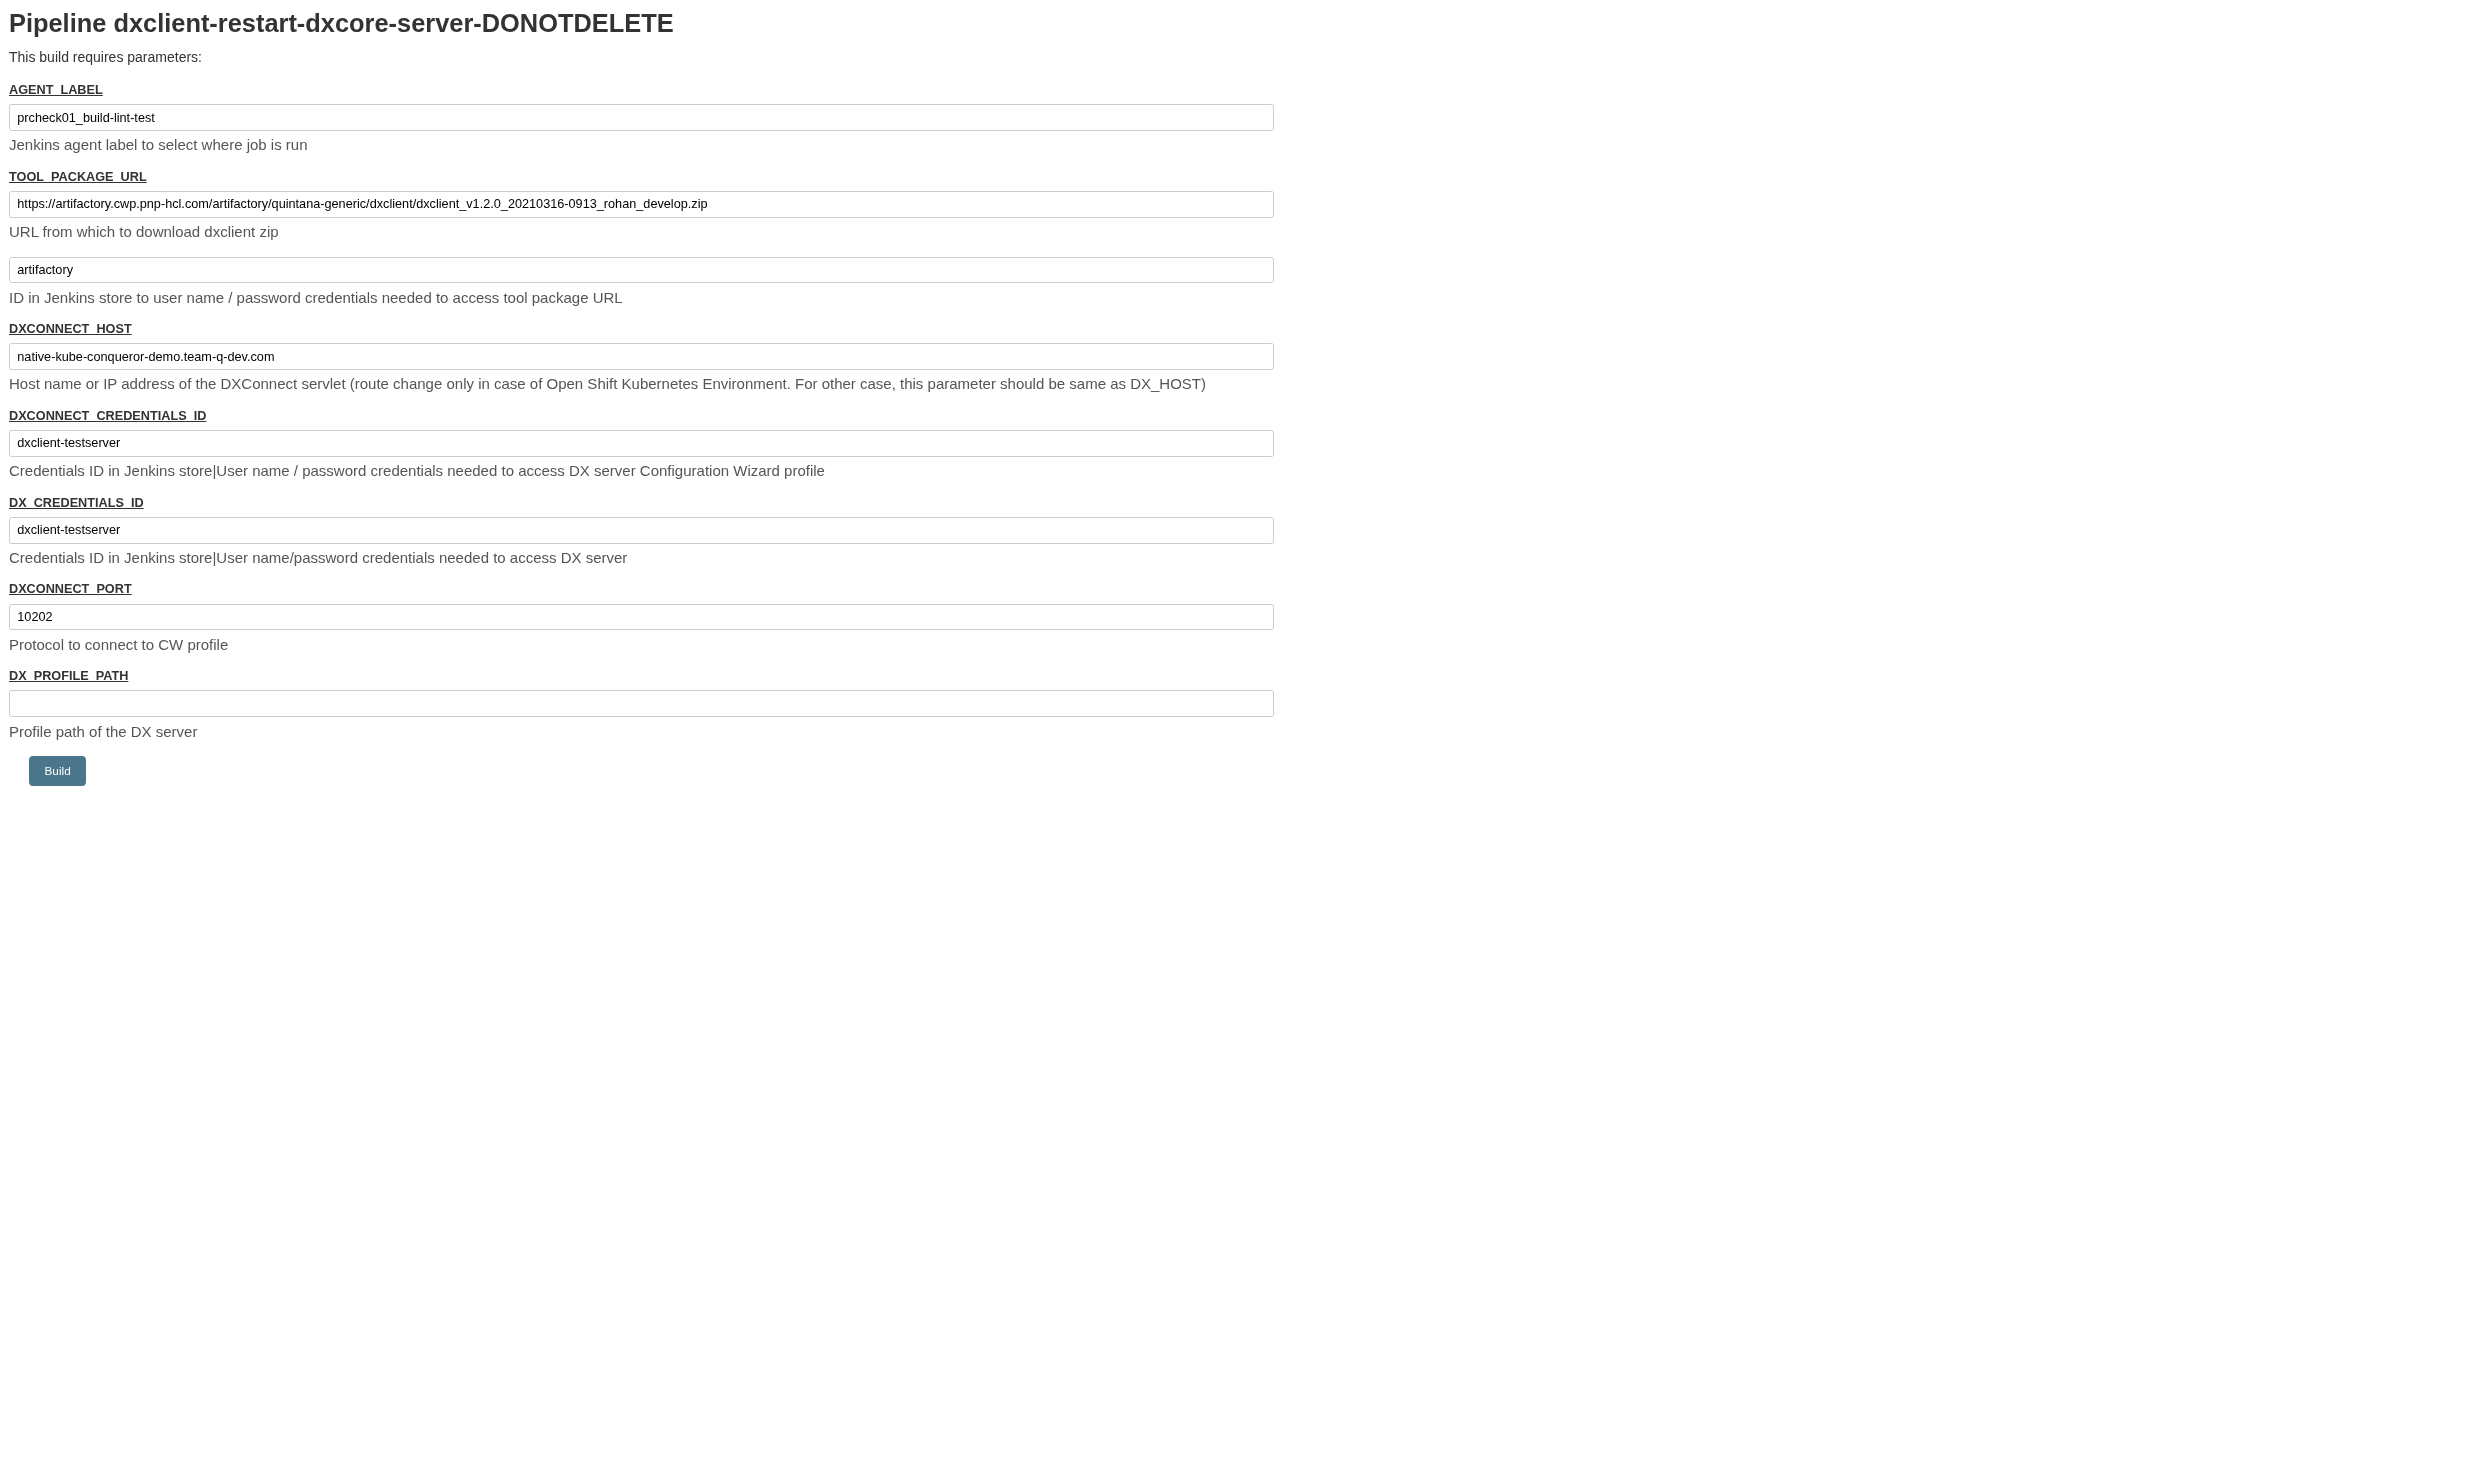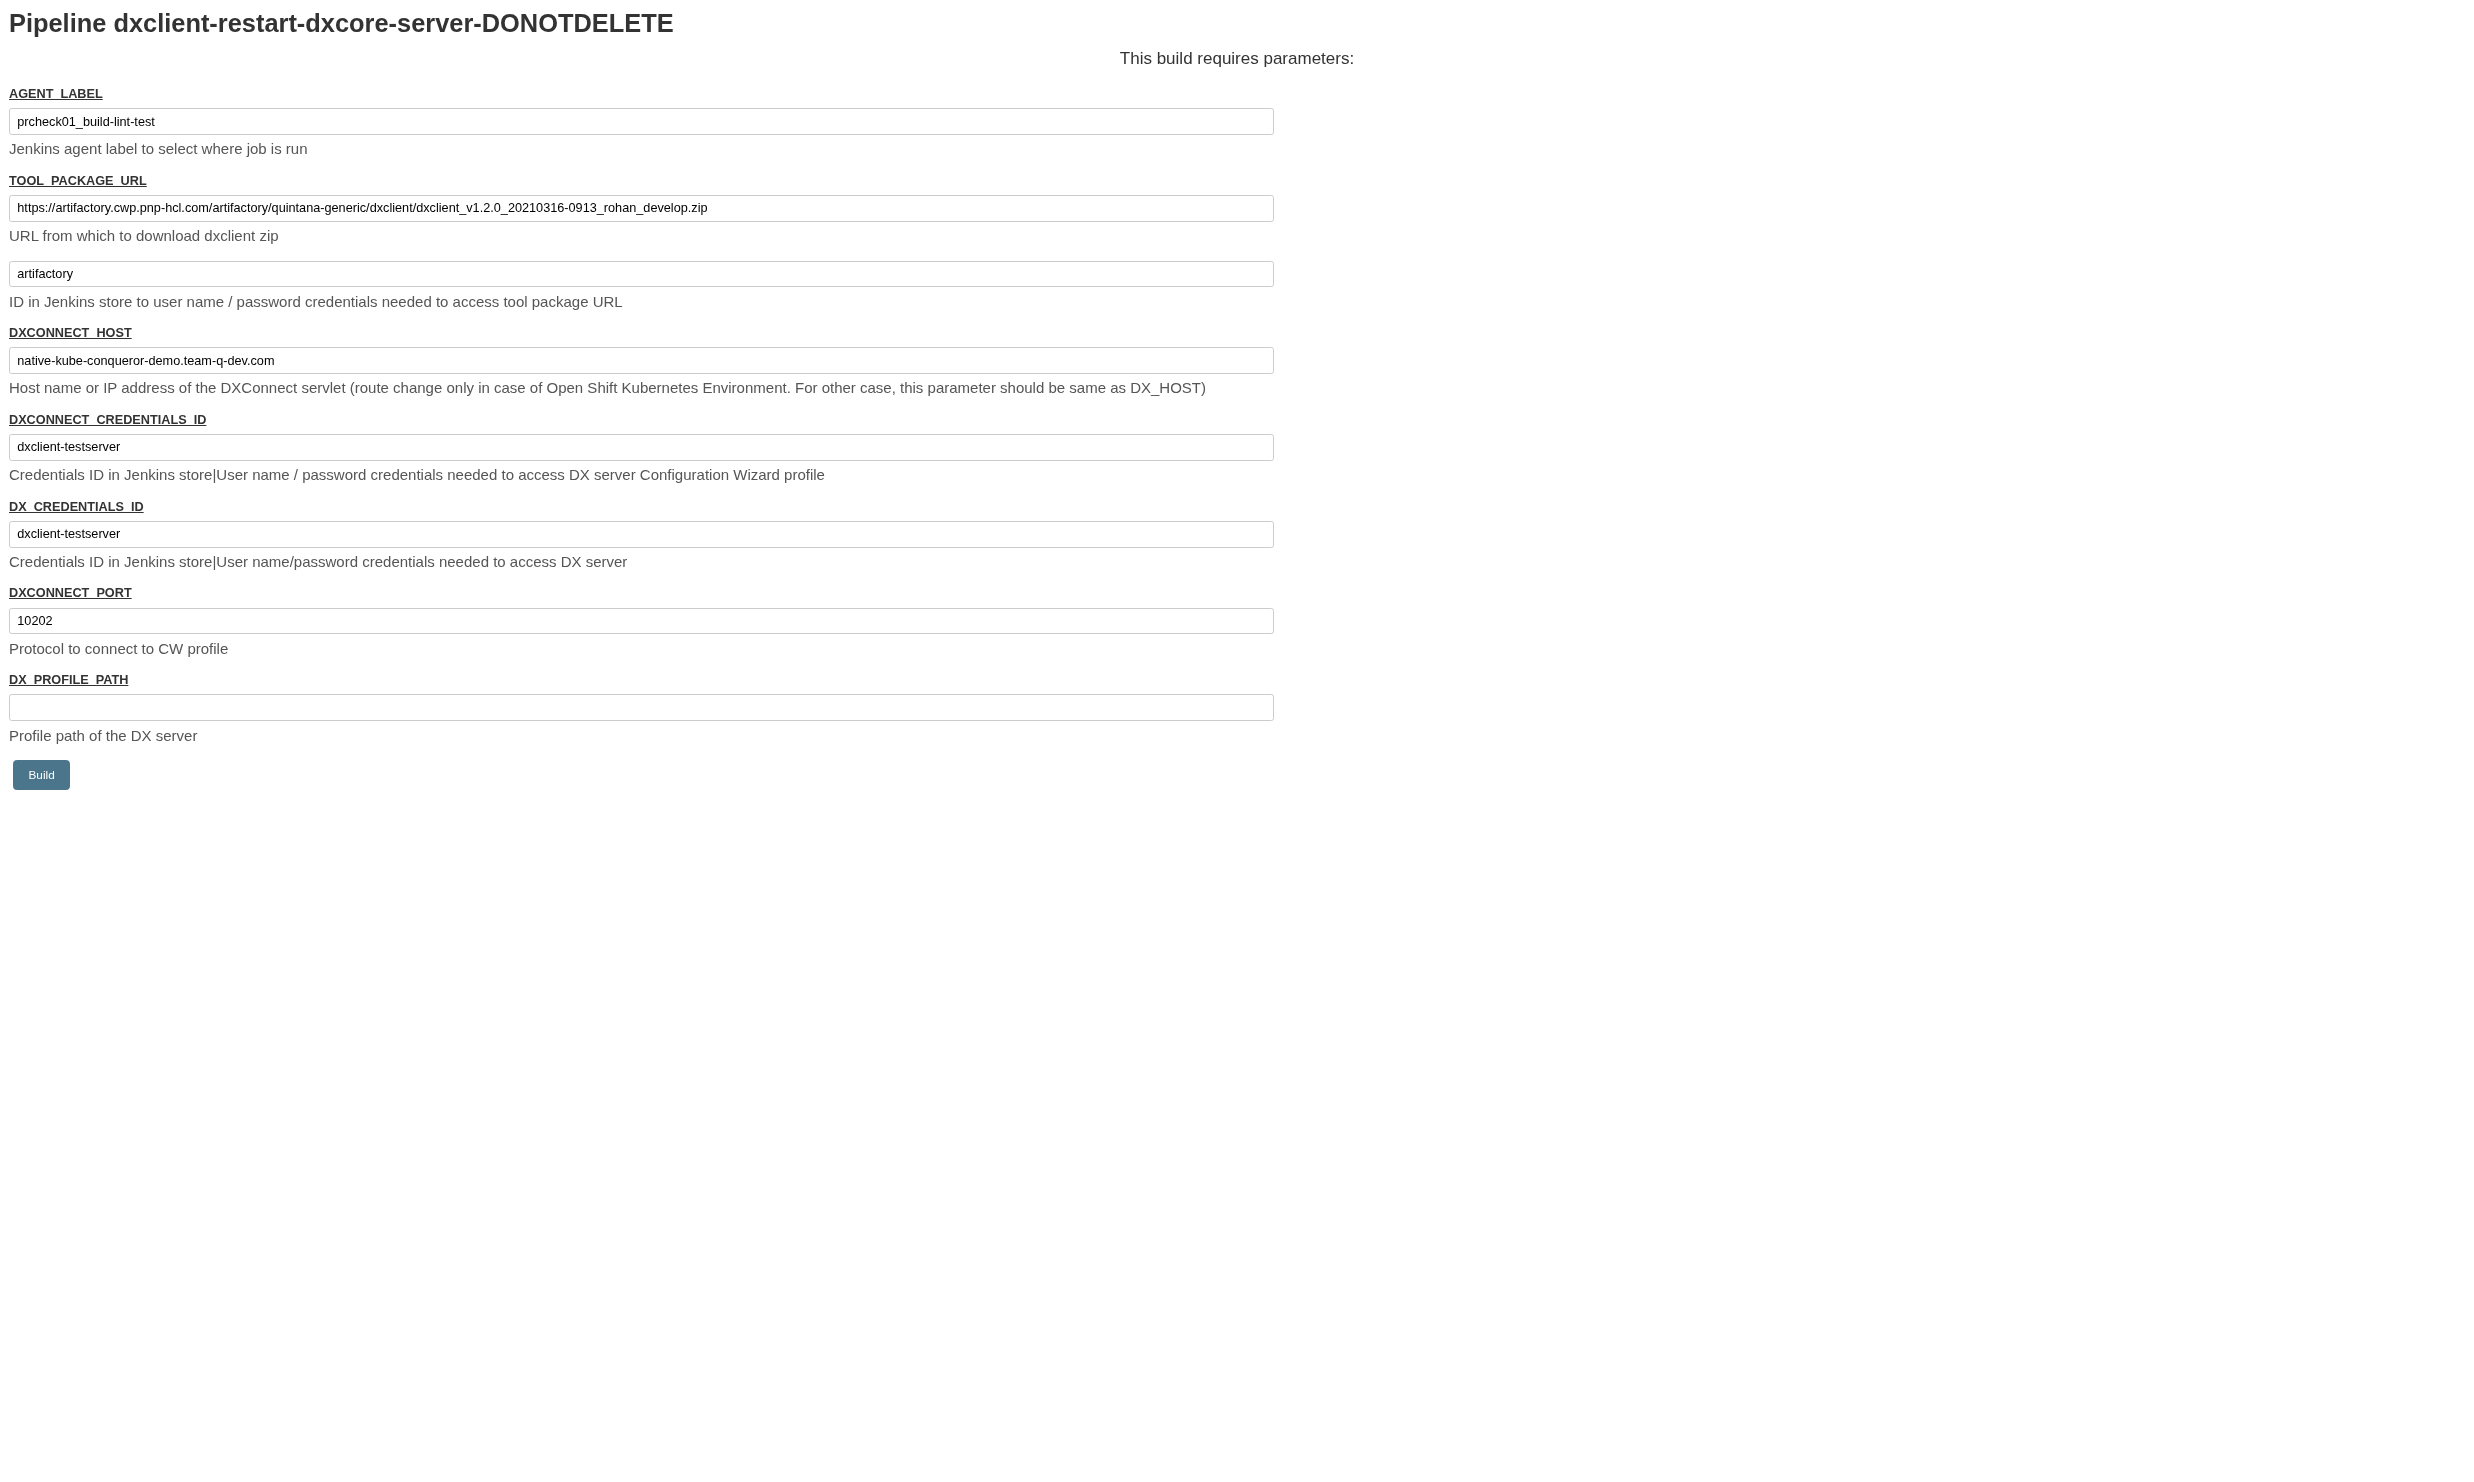--- a/index.html
+++ b/index.html
@@ -14,24 +14,23 @@
       padding: 9px 9px 18px 9px;
       background: #fff;
     }
     h1 {
       font-size: 25.4px;
       font-weight: 700;
       color: #333;
       margin-bottom: 11px;
     }
     .build-note {
-      font-size: 17px;
+      font-size: 14px;
       color: #333;
       margin-bottom: 18px;
-      text-align: center;
     }
     .param-block {
       margin-bottom: 16.3px;
     }
     .param-label {
       font-size: 12.7px;
       font-weight: 700;
       color: #333;
       margin-bottom: 7.3px;
       display: block;
@@ -54,21 +53,21 @@
       margin-top: 5.4px;
     }
     .build-button {
       padding: 7.3px 14.5px;
       font-size: 11.8px;
       color: #fff;
       background: #4b758b;
       border: 0.9px solid #4b758b;
       border-radius: 3.6px;
       cursor: pointer;
-      margin-left: 4px;
+      margin-left: 20px;
     }
   </style>
 </head>
 <body>
 
 
 
 <h1>Pipeline dxclient-restart-dxcore-server-DONOTDELETE</h1>
 <div class="build-note">This build requires parameters:</div>
 

